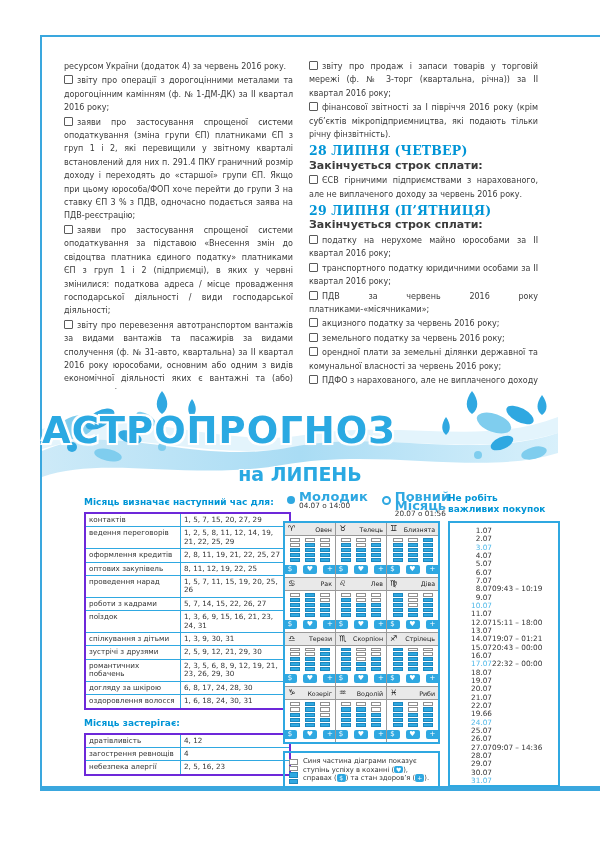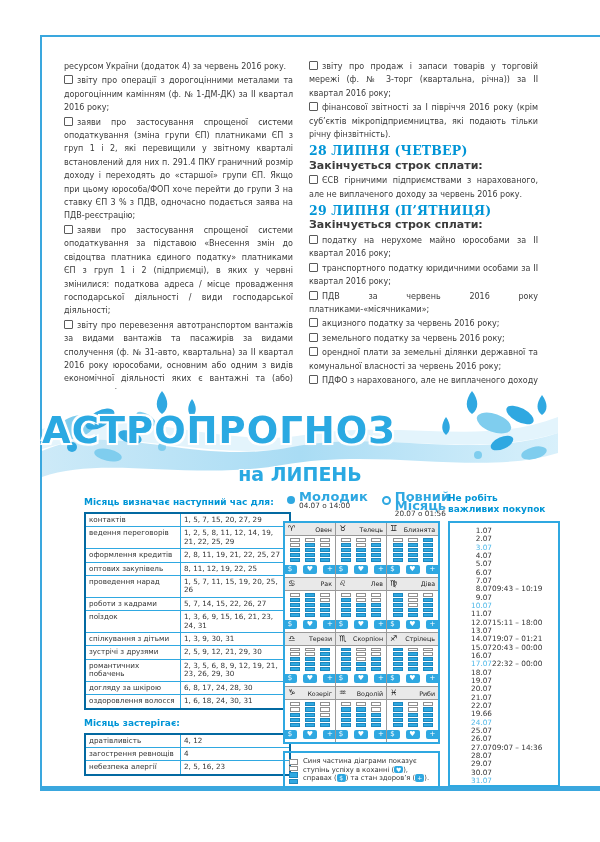--- a/index.html
+++ b/index.html
@@ -28,21 +28,21 @@
           color:#2AA9E2;letter-spacing:1px;
           text-shadow:-2px -2px 0 #fff,2px -2px 0 #fff,-2px 2px 0 #fff,2px 2px 0 #fff,0 0 4px #fff;}
   .bsub{position:absolute;left:0;right:0;top:74px;text-align:center;font-size:19px;font-weight:bold;
         color:#2AA9E2;text-shadow:-1px -1px 0 #fff,1px -1px 0 #fff,-1px 1px 0 #fff,1px 1px 0 #fff;}
 
   
   .bottom{position:absolute;left:0;top:456px;width:516px;height:295px;}
   .sec-title{font-size:9px;font-weight:bold;color:#0095D6;line-height:11px;margin-bottom:4px;}
 
   .bl{position:absolute;left:34px;top:4px;width:207px;margin-left:8px;}
-  .tbl{border:2px solid #0369a1;margin-bottom:8px;}
+  .tbl{border:2px solid #6d28d9;margin-bottom:8px;}
   .trow{display:flex;border-top:1px solid #2FA8E1;}
   .trow:first-child{border-top:none;}
   .tl{width:88px;border-right:1px solid #2FA8E1;padding:2px 3px;font-size:7.2px;line-height:8.4px;color:#333;}
   .tv{flex:1;padding:2px 3px;font-size:7.2px;line-height:8.4px;color:#333;}
 
   .bm{position:absolute;left:241px;top:0;width:157px;height:295px;}
   .moonrow{position:absolute;left:4px;top:0;display:flex;gap:14px;}
   .mitem{display:flex;gap:4px;align-items:flex-start;}
   .mdot{width:8px;height:8px;border-radius:50%;background:#2FA8E1;margin-top:3px;flex:none;}
   .mdot.open{background:#fff;border:2px solid #2FA8E1;width:5px;height:5px;}

